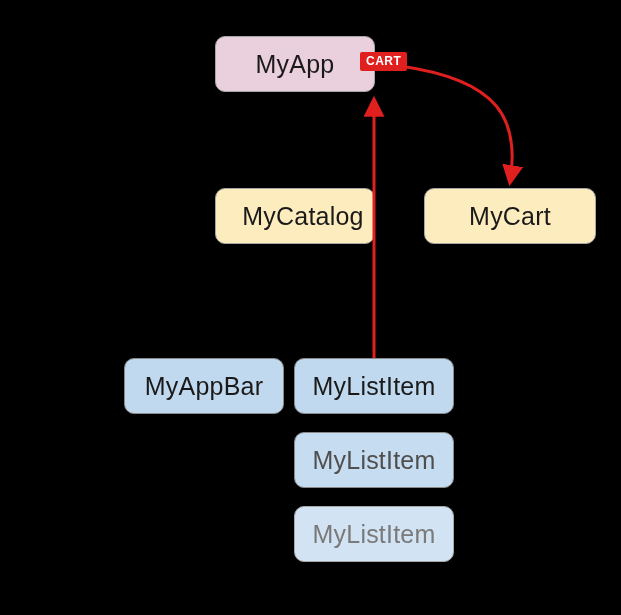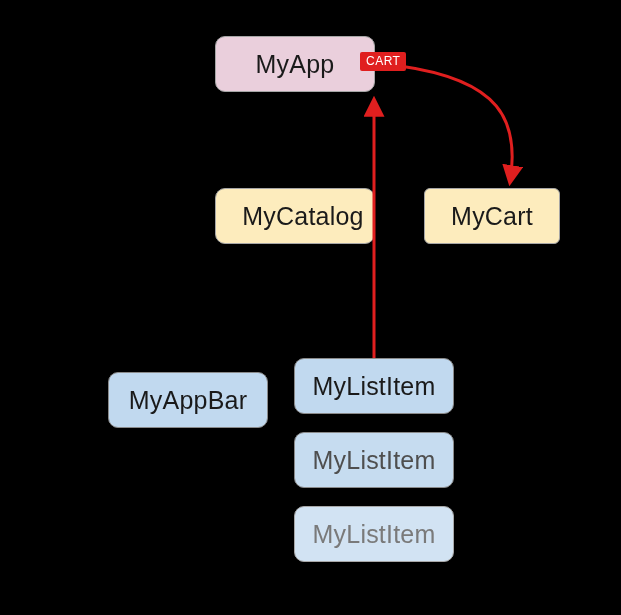--- a/index.html
+++ b/index.html
@@ -27,21 +27,21 @@
   }
   .pink   { background: #eacfdc; border: 1.5px solid #a6a6a6; color: #1a1a1a; }
   .yellow { background: #fdecbd; border: 1.5px solid #a6a6a6; color: #1a1a1a; }
   .blue1  { background: #c1d9ef; border: 1.5px solid #8a8a8a; color: #1a1a1a; }
   .blue2  { background: #c6dcf0; border: 1.5px solid #8a8a8a; color: #4f4f4f; }
   .blue3  { background: #d2e3f3; border: 1.5px solid #a8a8a8; color: #7a7a7a; }
   .badge {
     position: absolute;
     background: #e01f1f;
     color: #fff;
-    font-weight: 400;
+    font-weight: 700;
     font-size: 12px;
     padding: 2px 6px 3px 6px;
     border-radius: 2px;
     letter-spacing: 0.5px;
     font-family: Arial, sans-serif;
   }
   svg.overlay {
     position: absolute;
     left: 0; top: 0;
     width: 621px; height: 615px;
@@ -65,24 +65,24 @@
       <path d="M 295 244 L 295 300 L 374 300 L 374 358"></path>
     </g>
   </svg>
 
   <div class="node pink" style="left:215px; top:36px;  width:160px; height:56px;">
       <span>MyApp</span>
     </div>
   <div class="node yellow" style="left:215px; top:188px; width:160px; height:56px;padding-left:16px;">
       <span>MyCatalog</span>
     </div>
-  <div class="node yellow" style="left:424px; top:188px; width:136px; height:56px;border-radius:6px;">
+  <div class="node yellow" style="left:424px; top:188px; width:172px; height:56px;">
       <span>MyCart</span>
     </div>
-  <div class="node blue1" style="left:108px; top:358px; width:160px; height:56px;margin-top:14px;">
+  <div class="node blue1" style="left:124px; top:358px; width:160px; height:56px;">
       <span>MyAppBar</span>
     </div>
   <div class="node blue1" style="left:294px; top:358px; width:160px; height:56px;">
       <span>MyListItem</span>
     </div>
   <div class="node blue2" style="left:294px; top:432px; width:160px; height:56px;">
       <span>MyListItem</span>
     </div>
   <div class="node blue3" style="left:294px; top:506px; width:160px; height:56px;">
       <span>MyListItem</span>

